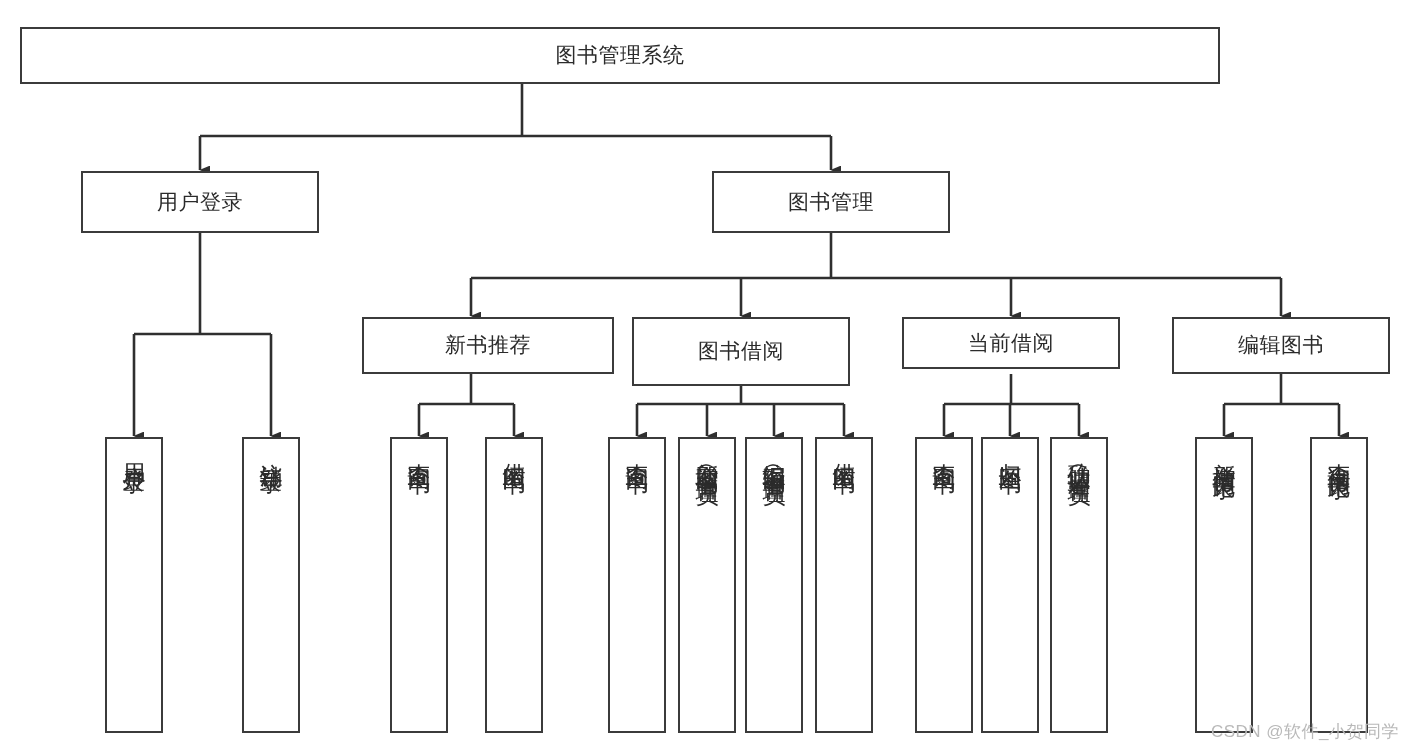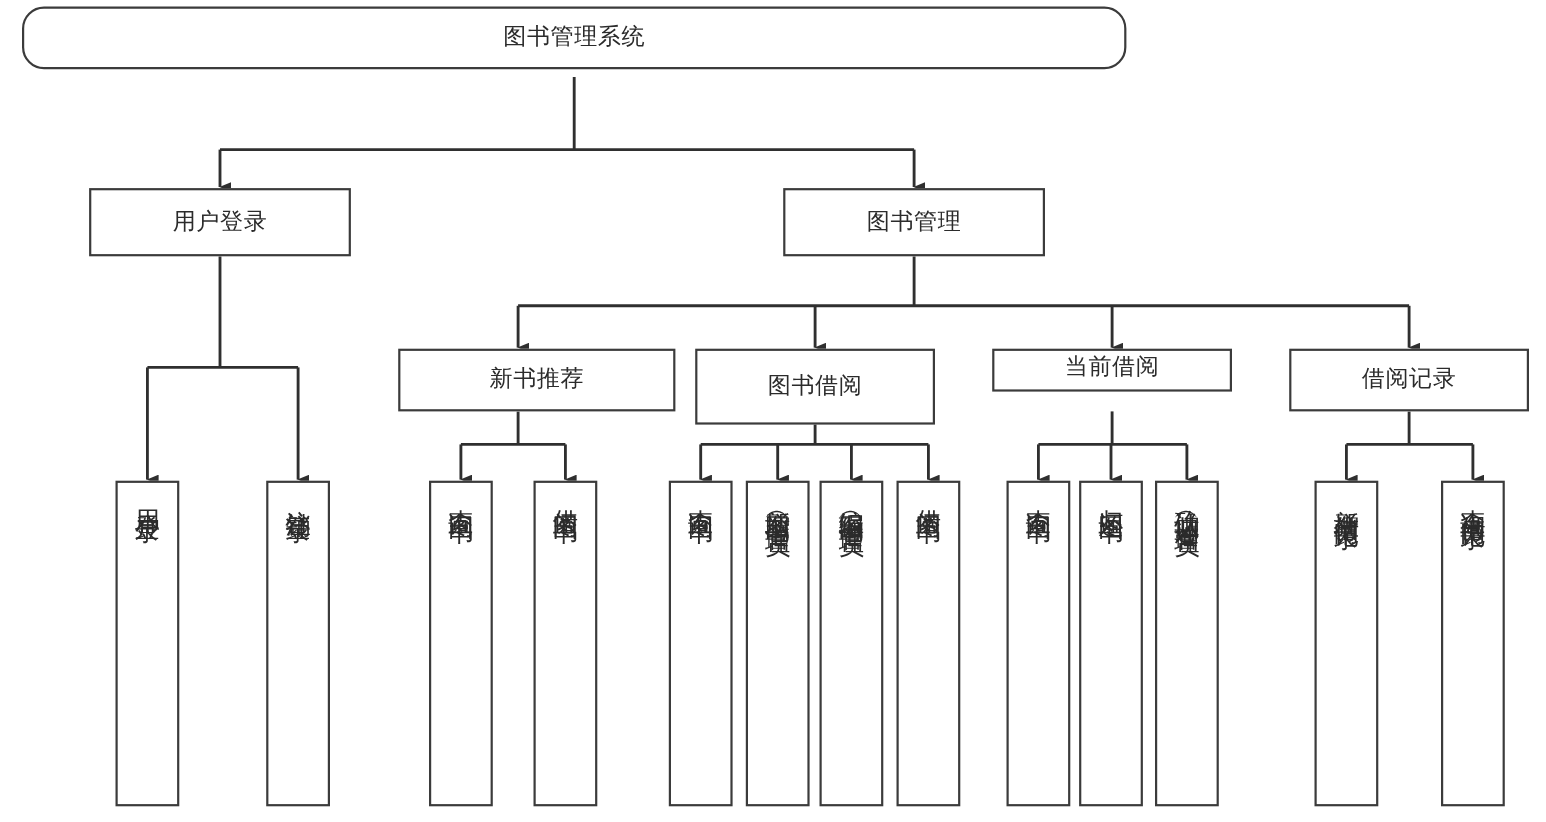--- a/index.html
+++ b/index.html
@@ -114,40 +114,40 @@
         <line x1="1010" y1="404" x2="1010" y2="436" stroke="#2f2f2f" stroke-width="2.6" marker-end="url(#arrowhead)"></line>
         <line x1="1079" y1="404" x2="1079" y2="436" stroke="#2f2f2f" stroke-width="2.6" marker-end="url(#arrowhead)"></line>
         <line x1="1281" y1="374" x2="1281" y2="404" stroke="#2f2f2f" stroke-width="2.6"></line>
         <line x1="1224" y1="404" x2="1339" y2="404" stroke="#2f2f2f" stroke-width="2.6"></line>
         <line x1="1224" y1="404" x2="1224" y2="436" stroke="#2f2f2f" stroke-width="2.6" marker-end="url(#arrowhead)"></line>
         <line x1="1339" y1="404" x2="1339" y2="436" stroke="#2f2f2f" stroke-width="2.6" marker-end="url(#arrowhead)"></line>
       </g>
   </svg>
 
   <div id="nodes-layer">
-      <div class="node horiz" style="left: 20px; top: 6px; width: 1004px; height: 57px; border-radius: 20px;">
+      <div class="node horiz" style="left: 20px; top: 27px; width: 1200px; height: 57px;">
         <span class="label">图书管理系统</span>
       </div>
       <div class="node horiz" style="left: 81px; top: 171px; width: 238px; height: 62px;">
         <span class="label">用户登录</span>
       </div>
       <div class="node horiz" style="left: 712px; top: 171px; width: 238px; height: 62px;">
         <span class="label">图书管理</span>
       </div>
       <div class="node horiz" style="left: 362px; top: 317px; width: 252px; height: 57px;">
         <span class="label">新书推荐</span>
       </div>
       <div class="node horiz" style="left: 632px; top: 317px; width: 218px; height: 69px;">
         <span class="label">图书借阅</span>
       </div>
-      <div class="node horiz" style="left: 902px; top: 317px; width: 218px; height: 39px; font-family: Liberation Mono, monospace;">
+      <div class="node horiz" style="left: 902px; top: 317px; width: 218px; height: 52px;">
         <span class="label">当前借阅</span>
       </div>
       <div class="node horiz" style="left: 1172px; top: 317px; width: 218px; height: 57px;">
-        <span class="label">借阅记录</span>
+        <span class="label">编辑图书</span>
       </div>
       <div class="node vert" style="left: 105px; top: 437px; width: 58px; height: 296px;">
         <span class="label">用户登录</span>
       </div>
       <div class="node vert" style="left: 242px; top: 437px; width: 58px; height: 296px;">
         <span class="label">注销登录</span>
       </div>
       <div class="node vert" style="left: 390px; top: 437px; width: 58px; height: 296px;">
         <span class="label">查询图书</span>
       </div>
@@ -176,13 +176,14 @@
         <span class="label">确认归还（管理员）</span>
       </div>
       <div class="node vert" style="left: 1195px; top: 437px; width: 58px; height: 296px;">
         <span class="label">新增借阅记录</span>
       </div>
       <div class="node vert" style="left: 1310px; top: 437px; width: 58px; height: 296px;">
         <span class="label">查询借阅记录</span>
       </div>
     </div>
 
+  <div id="watermark">CSDN @软件_小贺同学</div>
 </div>
 
 </body></html>

